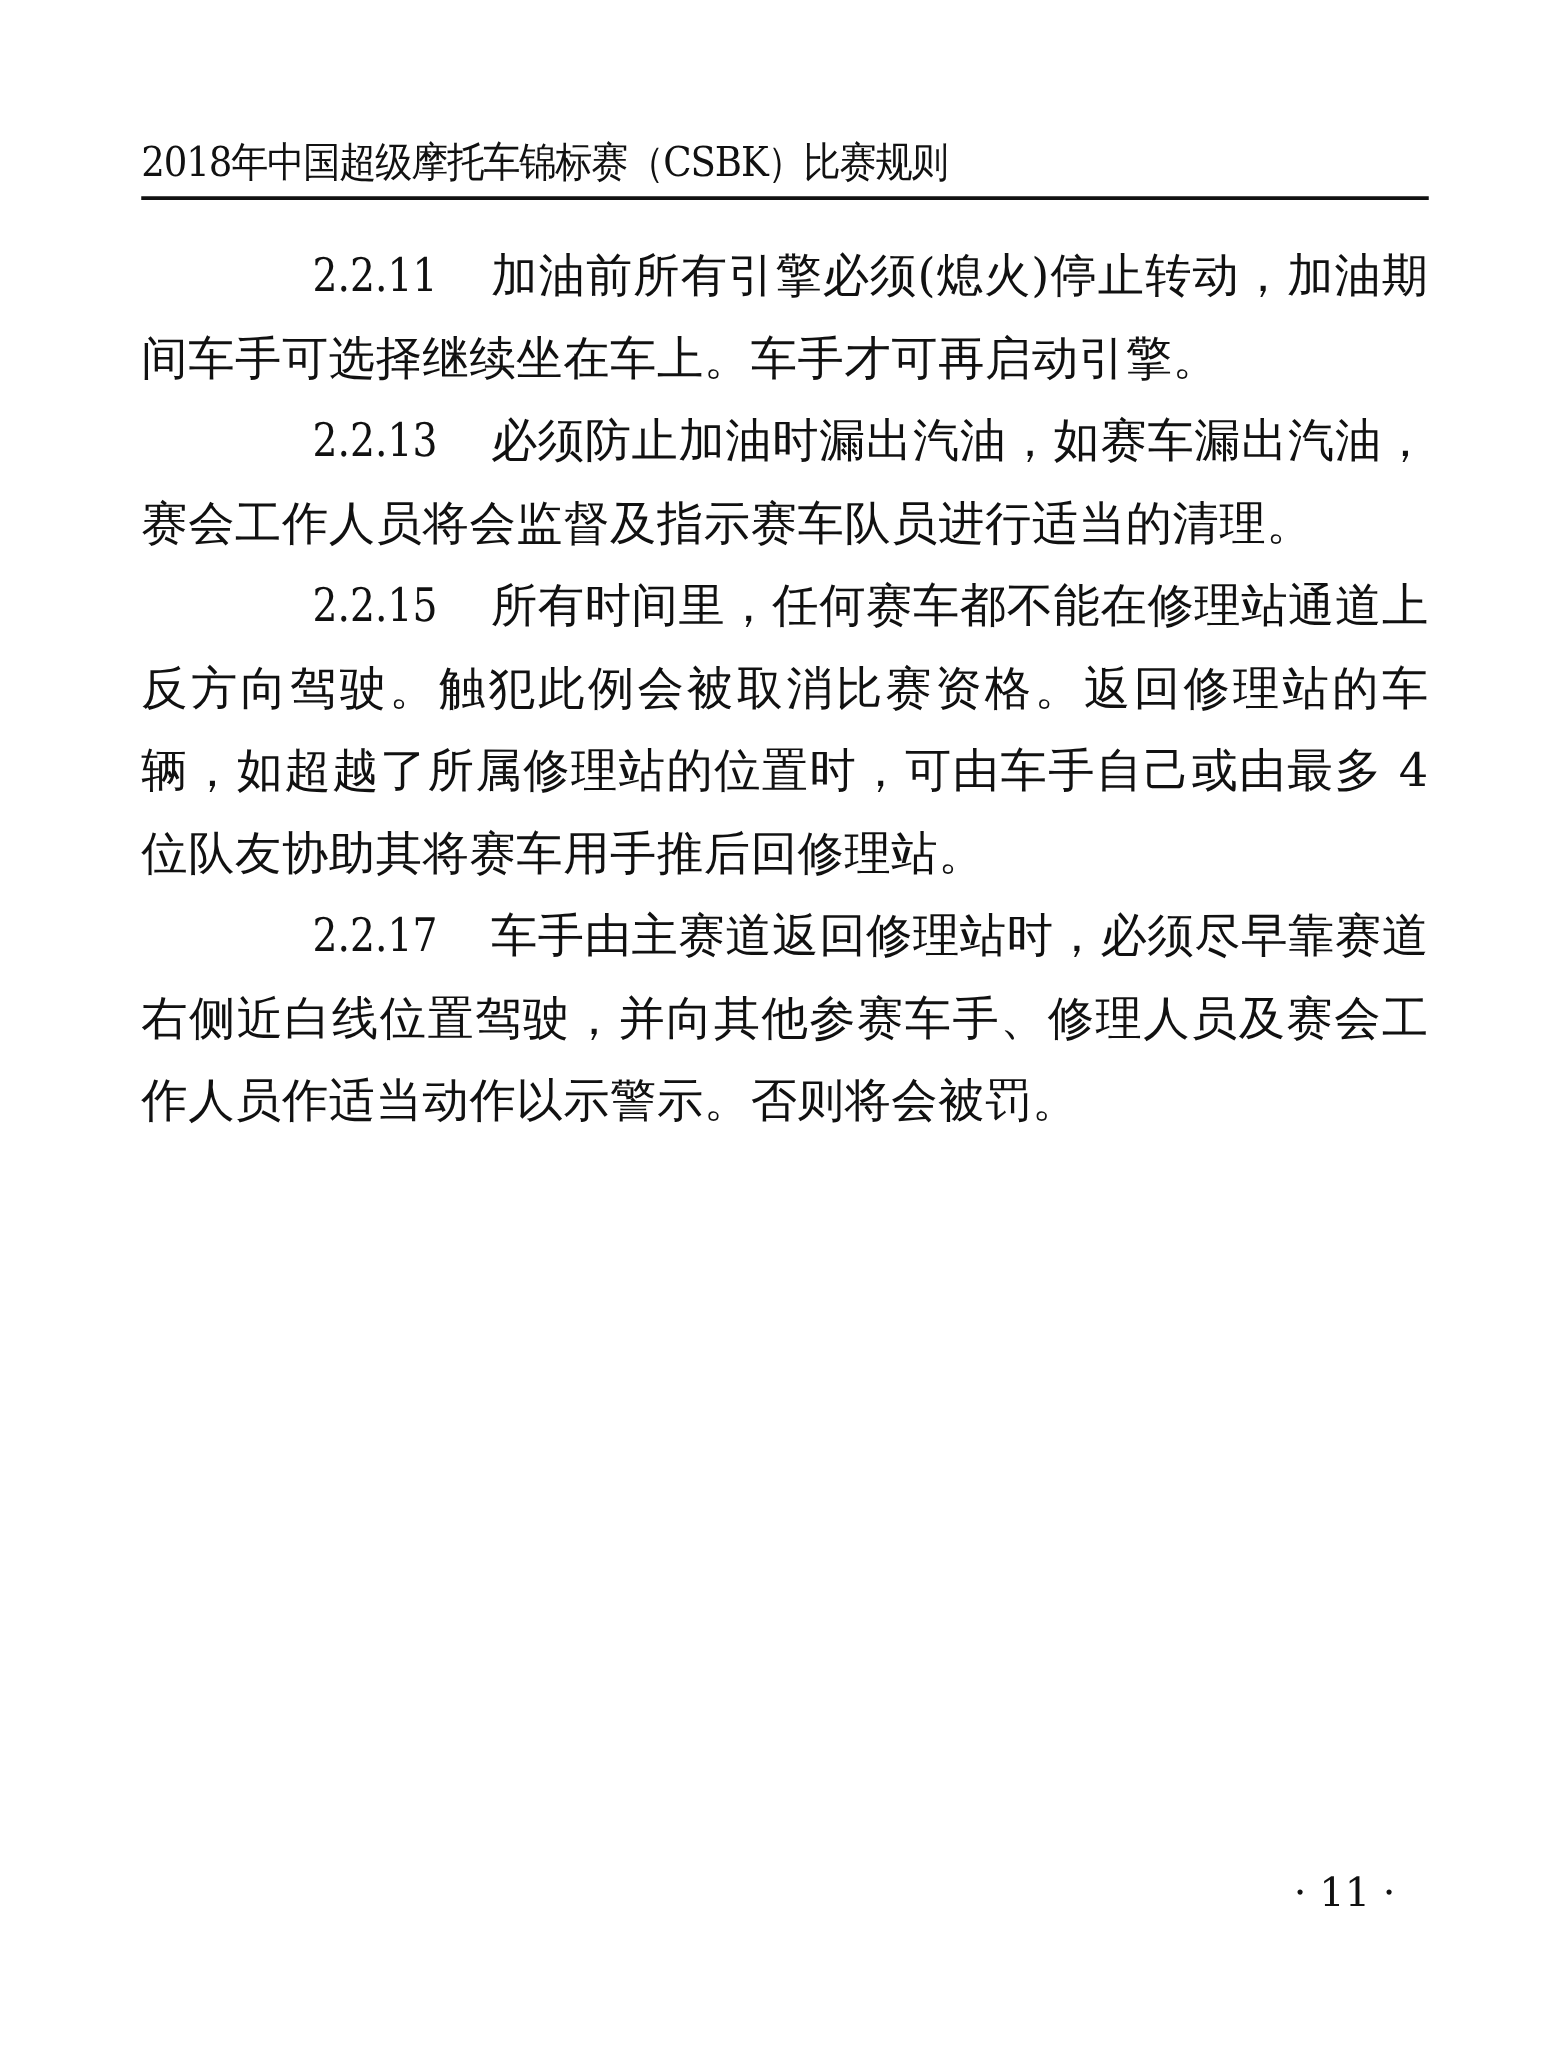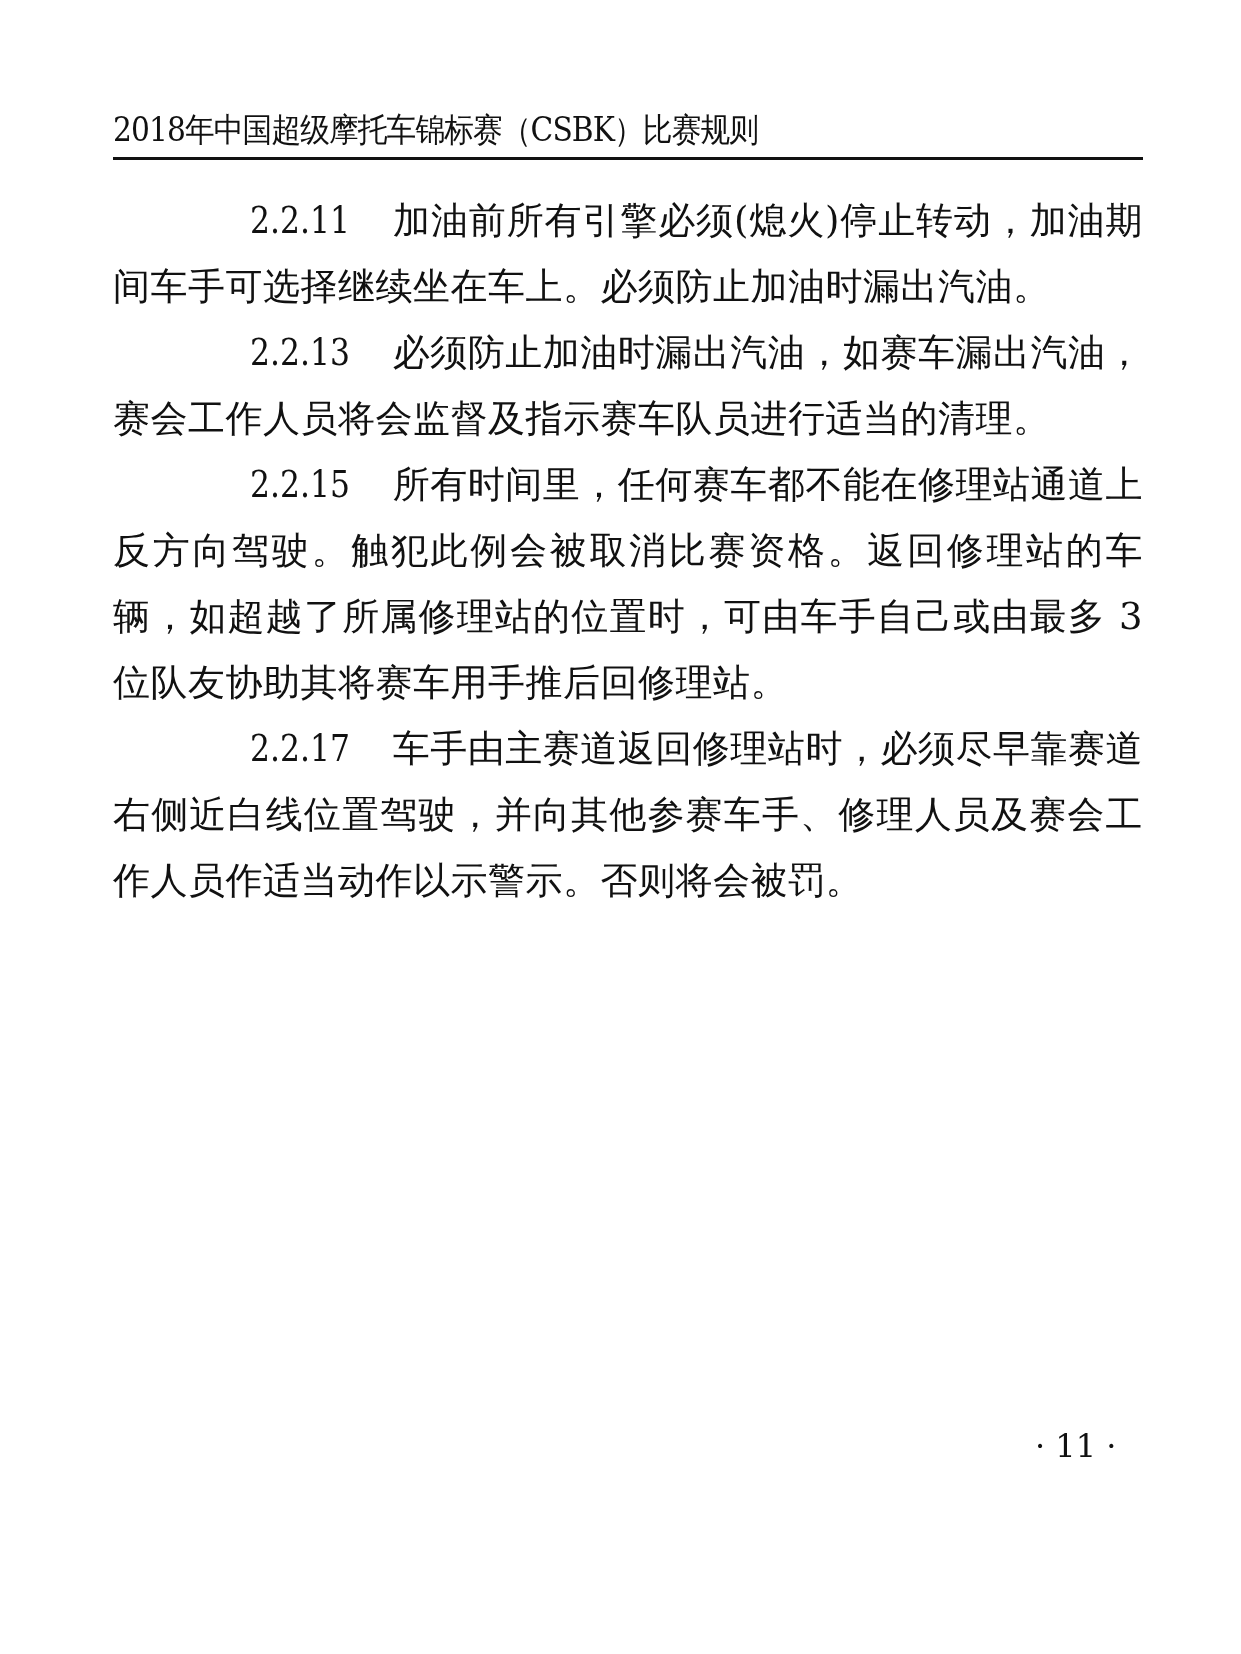--- a/index.html
+++ b/index.html
@@ -58,35 +58,35 @@
     .para .num {
       display: inline-block;
       margin-right: 14px;
       letter-spacing: 0;
       transform: scaleX(0.85);
       transform-origin: left center;
     }
     .page-number {
       position: absolute;
       left: 1035px;
-      top: 1426px;
+      top: 1494px;
       font-size: 32px;
       line-height: 40px;
       white-space: nowrap;
       text-align: right;
     }
   </style>
 </head>
 <body>
 
 <div class="page-header">
   <div class="header-title">2018年中国超级摩托车锦标赛（CSBK）比赛规则</div>
   <div class="header-rule"></div>
 </div>
 
 <div class="body-text">
-  <p class="para"><span class="num">2.2.11</span><span>加油前所有引擎必须(熄火)停止转动，加油期间车手可选择继续坐在车上。必须防止加油时漏出汽油。</span></p>
+  <p class="para"><span class="num">2.2.11</span><span>加油前所有引擎必须(熄火)停止转动，加油期间车手可选择继续坐在车上。车手才可再启动引擎。</span></p>
   <p class="para"><span class="num">2.2.13</span><span>必须防止加油时漏出汽油，如赛车漏出汽油，赛会工作人员将会监督及指示赛车队员进行适当的清理。</span></p>
-  <p class="para"><span class="num">2.2.15</span><span>所有时间里，任何赛车都不能在修理站通道上反方向驾驶。触犯此例会被取消比赛资格。返回修理站的车辆，如超越了所属修理站的位置时，可由车手自己或由最多 3 位队友协助其将赛车用手推后回修理站。</span></p>
+  <p class="para"><span class="num">2.2.15</span><span>所有时间里，任何赛车都不能在修理站通道上反方向驾驶。触犯此例会被取消比赛资格。返回修理站的车辆，如超越了所属修理站的位置时，可由车手自己或由最多 4 位队友协助其将赛车用手推后回修理站。</span></p>
   <p class="para"><span class="num">2.2.17</span><span>车手由主赛道返回修理站时，必须尽早靠赛道右侧近白线位置驾驶，并向其他参赛车手、修理人员及赛会工作人员作适当动作以示警示。否则将会被罚。</span></p>
 </div>
 
 <div class="page-number">· 11 ·</div>
 
 </body></html>

